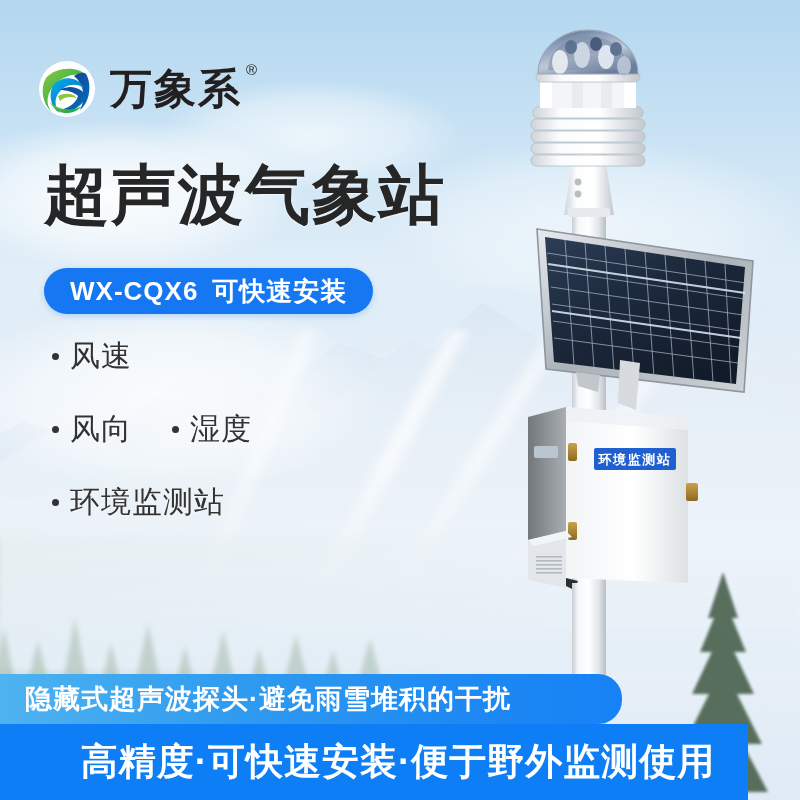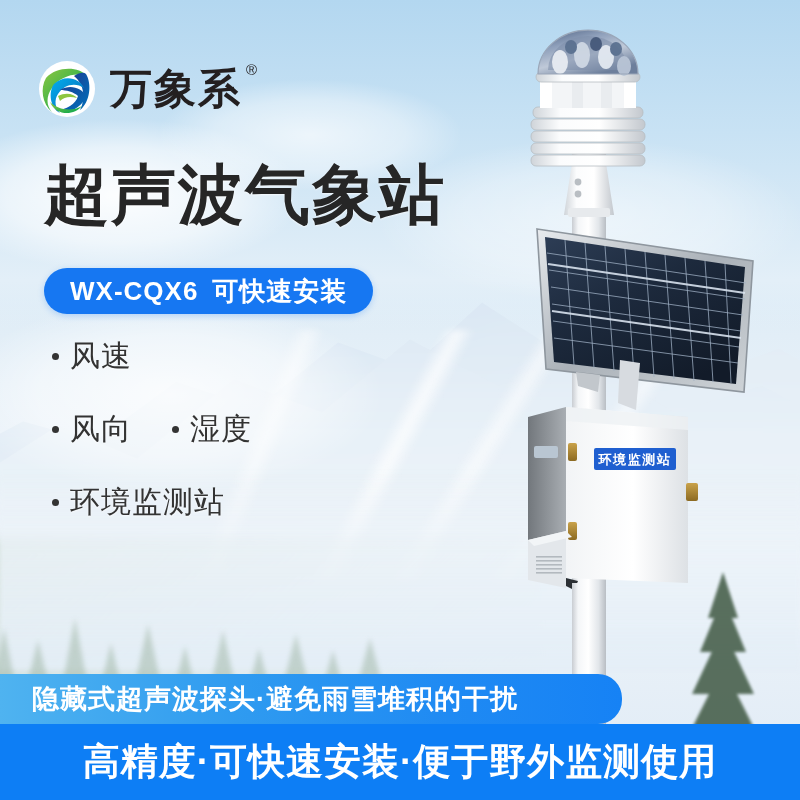--- a/index.html
+++ b/index.html
@@ -140,27 +140,27 @@
   .sub-banner {
     position: absolute; left: 0; top: 674px;
     width: 622px; height: 50px;
     background: linear-gradient(to right, #4fb3f0 0%, #2f9bf0 38%, #1f8af3 72%, #1682f5 100%);
     border-top-right-radius: 24px;
     border-bottom-right-radius: 24px;
     display: flex; align-items: center;
   }
   .sub-banner .txt {
     color: #ffffff; font-size: 27px; font-weight: bold;
-    letter-spacing: 1px; padding-left: 32px;
+    letter-spacing: 1px; padding-left: 25px;
   }
   .main-banner {
     position: absolute; left: 0; top: 724px;
-    width: 800px; height: 76px;
+    width: 700px; height: 76px;
     background: #0d7ef5;
-    display: flex; align-items: center; justify-content: center;
+    display: flex; align-items: center; justify-content: center; padding-left: 48px;
   }
   .main-banner .txt {
     color: #ffffff; font-size: 37px; font-weight: bold;
     letter-spacing: 1px;
   }
 </style>
 </head>
 <body>
 
 <div id="banner">

